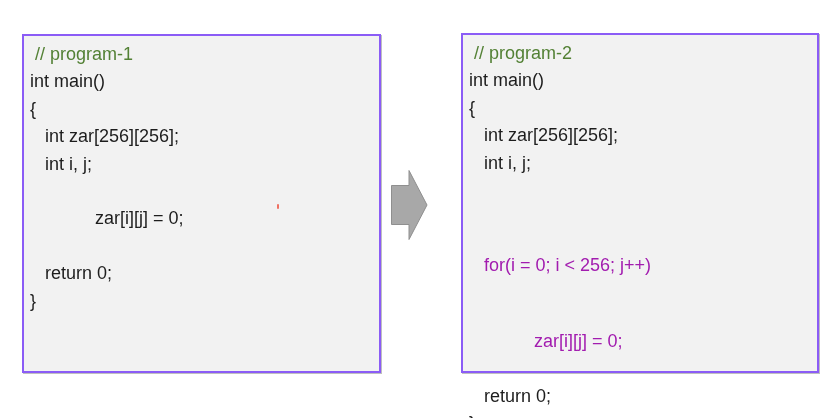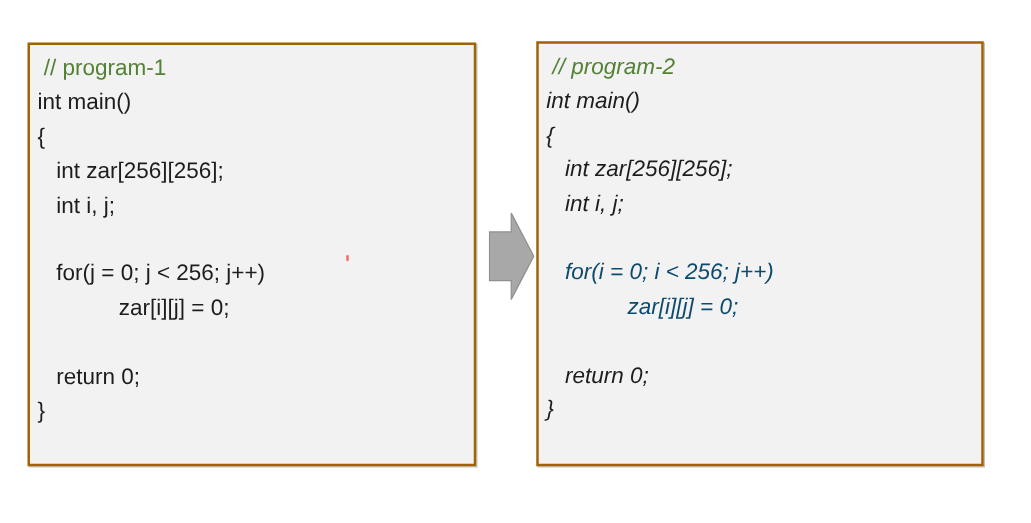--- a/index.html
+++ b/index.html
@@ -11,37 +11,37 @@
     position: relative;
     width: 825px;
     height: 418px;
     background: #ffffff;
     overflow: hidden;
     font-family: "Liberation Sans", sans-serif;
   }
   .code-box {
     position: absolute;
     background: #f2f2f2;
-    border: 2px solid #a16207;
+    border: 2px solid #8b5cf6;
     box-sizing: border-box;
     box-shadow: 1px 1px 0 rgba(0,0,0,0.25);
   }
   .code {
     padding: 5px 4px 0 6px;
     font-size: 18px;
     line-height: 27.4px;
     color: #1d1d1d;
     letter-spacing: 0px;
   }
   .ln {
     white-space: pre;
     min-height: 27.4px;
   }
   .ln.comment { color: #538135; }
-  .ln.changed { color: #0c4a6e; }
+  .ln.changed { color: #a21caf; margin-top: 48px; }
   .arrow-svg {
     position: absolute;
     left: 391px;
     top: 169px;
   }
   .speck {
     position: absolute;
     left: 277px;
     top: 204px;
     width: 2px;
@@ -56,35 +56,34 @@
 <div class="canvas">
 
   <div class="code-box" style="left:22px; top:34px; width:359px; height:339px;">
     <div class="code" id="code1">
         <div class="ln comment"> // program-1</div>
         <div class="ln">int main()</div>
         <div class="ln">{</div>
         <div class="ln">   int zar[256][256];</div>
         <div class="ln">   int i, j;</div>
         <div class="ln">&nbsp;</div>
-        <div class="ln">   for(j = 0; j &lt; 256; j++)</div>
         <div class="ln">             zar[i][j] = 0;</div>
         <div class="ln">&nbsp;</div>
         <div class="ln">   return 0;</div>
         <div class="ln">}</div>
       </div>
   </div>
 
   <div class="speck"></div>
 
   <svg class="arrow-svg" width="37" height="72" viewBox="0 0 37 72">
     <polygon points="0.5,16.5 18,16.5 18,1.5 36,36 18,70.5 18,55.5 0.5,55.5" fill="#a8a8a8" stroke="#8f8f8f" stroke-width="1"></polygon>
   </svg>
 
-  <div class="code-box" style="left:429px; top:33px; width:358px; height:340px;font-style:italic;">
+  <div class="code-box" style="left:461px; top:33px; width:358px; height:340px;">
     <div class="code" id="code2">
         <div class="ln comment"> // program-2</div>
         <div class="ln">int main()</div>
         <div class="ln">{</div>
         <div class="ln">   int zar[256][256];</div>
         <div class="ln">   int i, j;</div>
         <div class="ln">&nbsp;</div>
         <div class="ln changed">   for(i = 0; i &lt; 256; j++)</div>
         <div class="ln changed">             zar[i][j] = 0;</div>
         <div class="ln">&nbsp;</div>

